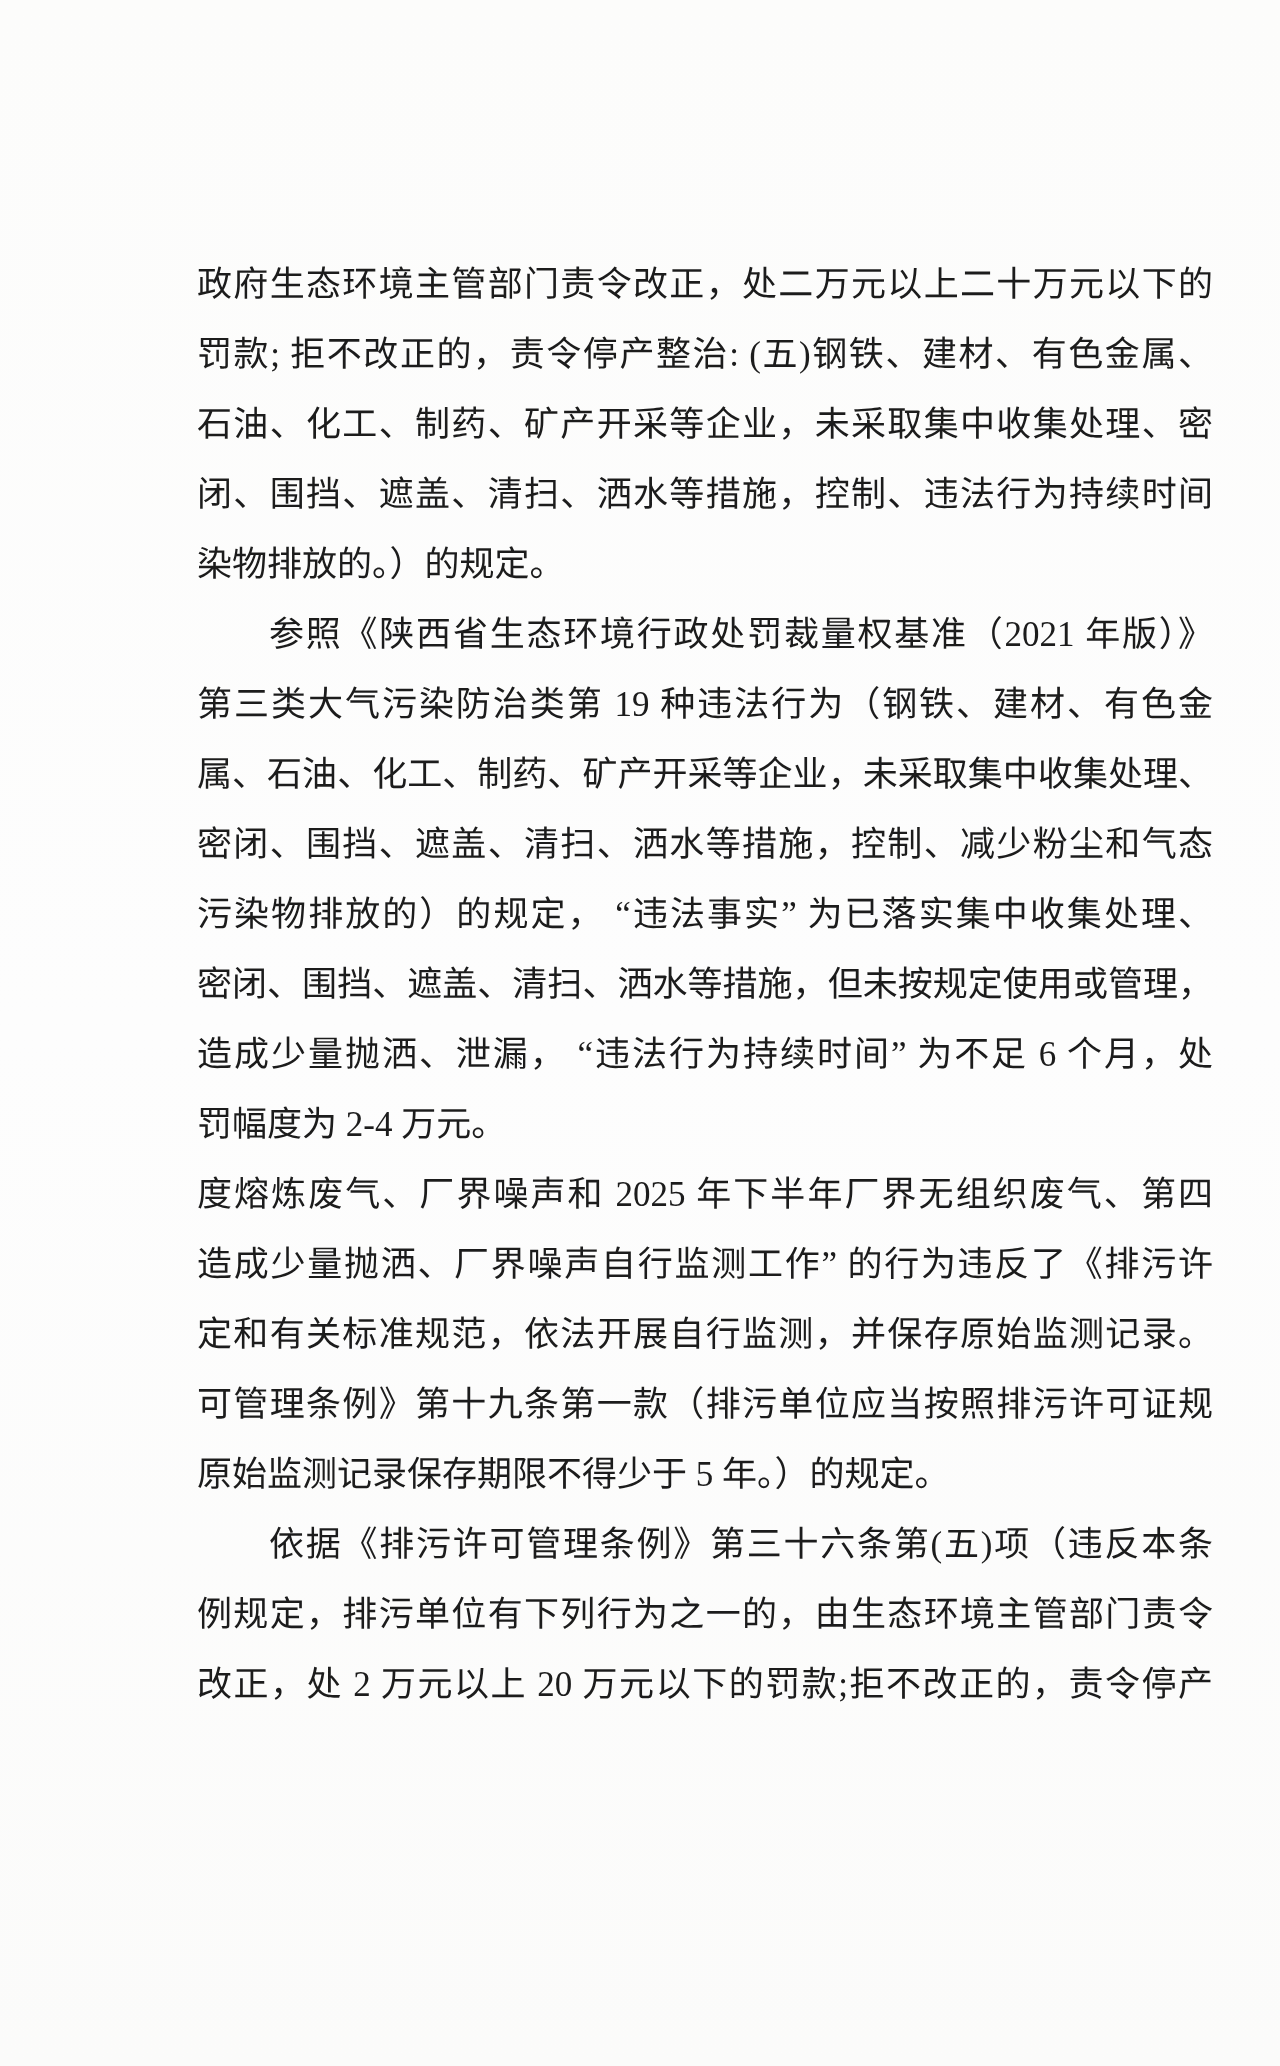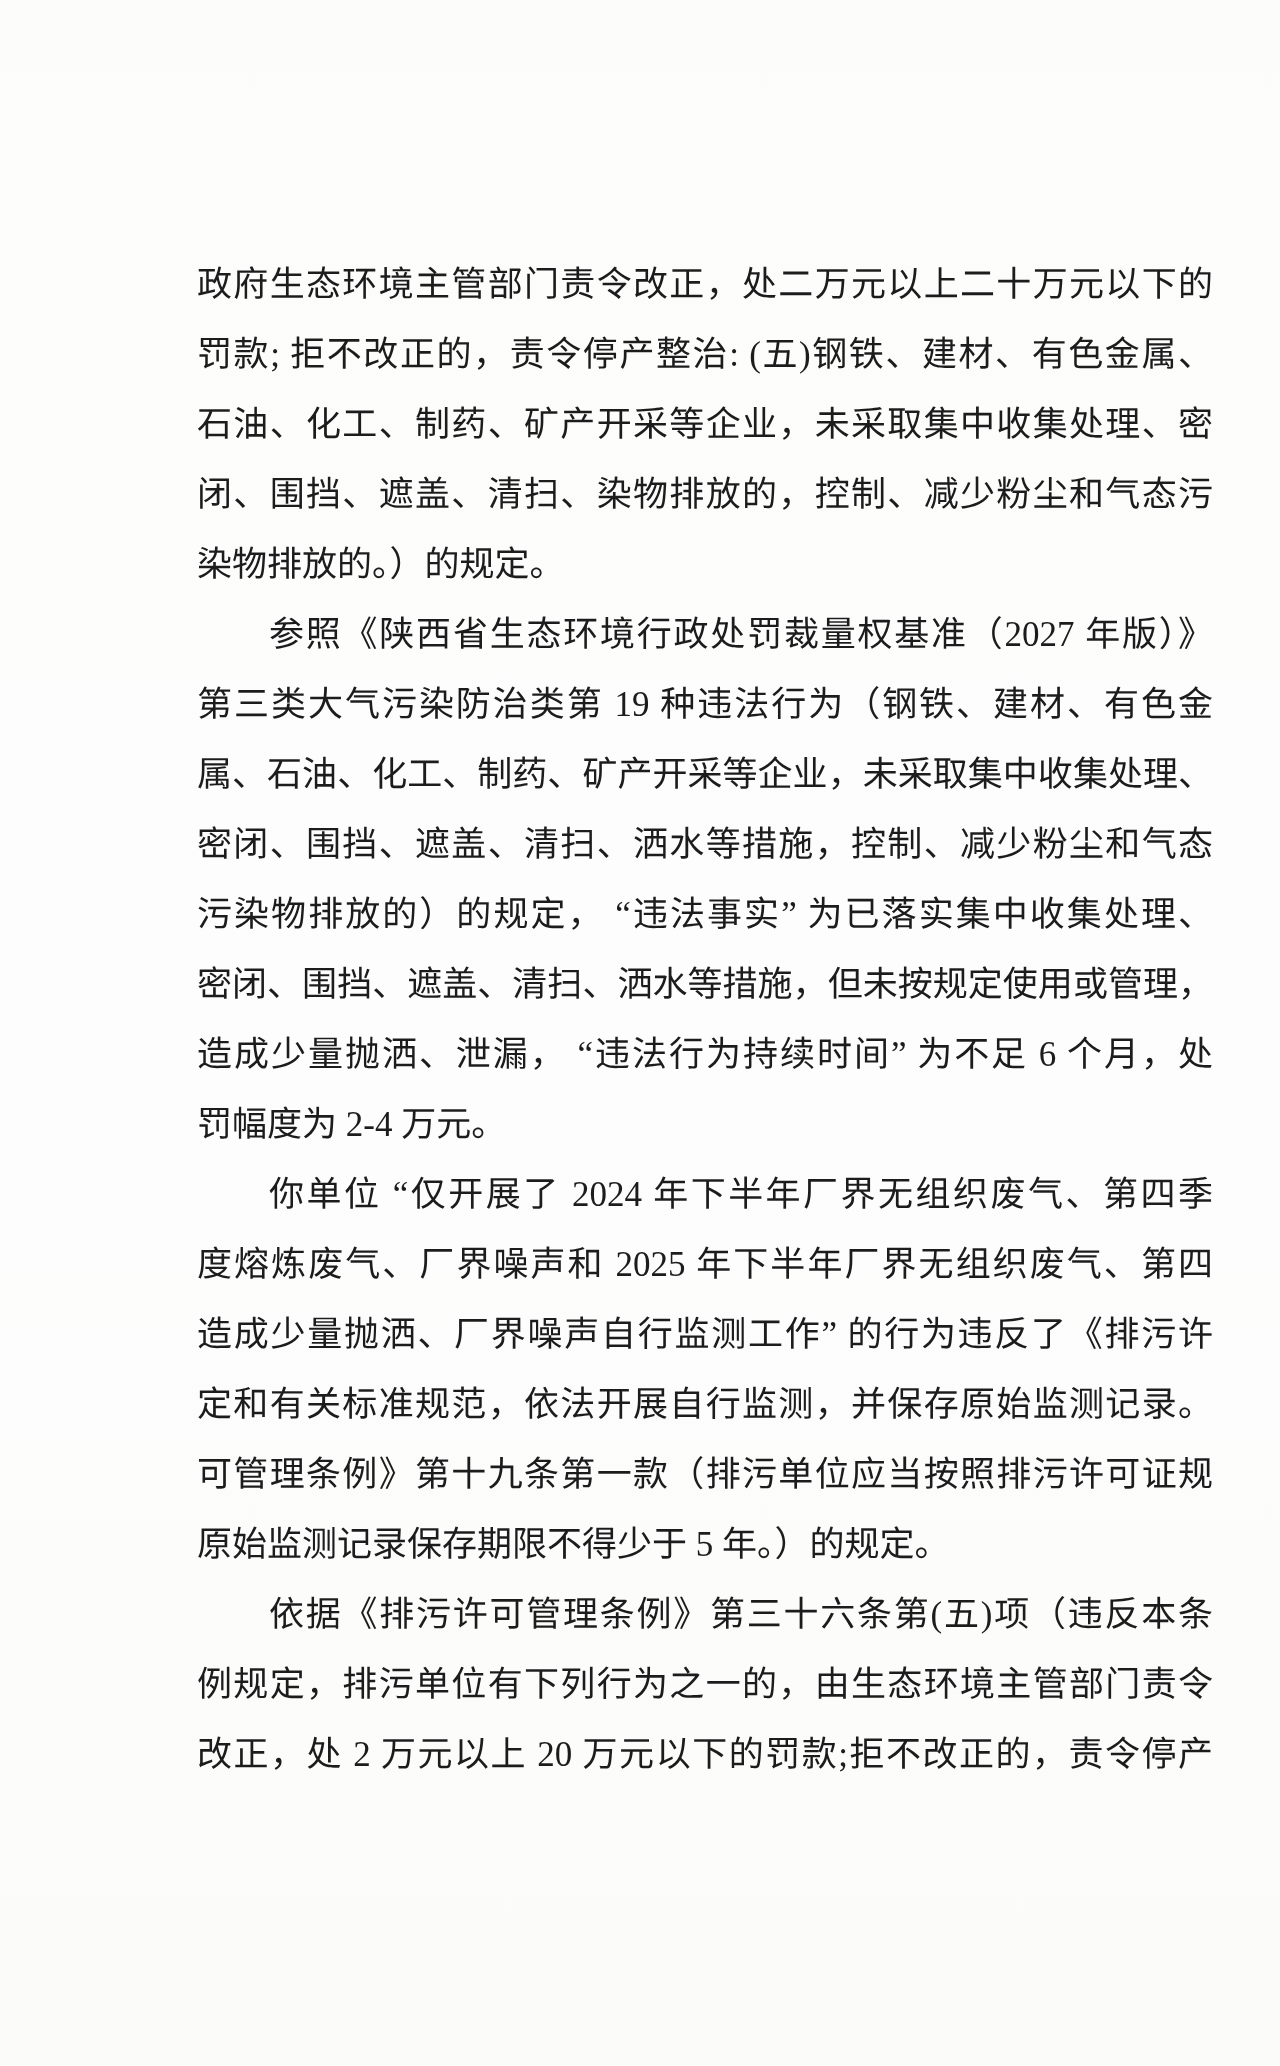--- a/index.html
+++ b/index.html
@@ -53,37 +53,36 @@
 </head>
 <body>
 
 <div class="page">
   <div class="text-block">
 
     <div class="para">
       <div class="line j">政府生态环境主管部门责令改正，处二万元以上二十万元以下的</div>
       <div class="line j">罚款; 拒不改正的，责令停产整治: (五)钢铁、建材、有色金属、</div>
       <div class="line j">石油、化工、制药、矿产开采等企业，未采取集中收集处理、密</div>
-      <div class="line j">闭、围挡、遮盖、清扫、染物排放的，控制、减少粉尘和气态污</div>
+      <div class="line j">闭、围挡、遮盖、清扫、洒水等措施，控制、违法行为持续时间</div>
       <div class="line last">染物排放的。）的规定。</div>
     </div>
 
     <div class="para">
-      <div class="line j indent">参照《陕西省生态环境行政处罚裁量权基准（2027 年版）》</div>
+      <div class="line j indent">参照《陕西省生态环境行政处罚裁量权基准（2021 年版）》</div>
       <div class="line j">第三类大气污染防治类第 19 种违法行为（钢铁、建材、有色金</div>
       <div class="line j">属、石油、化工、制药、矿产开采等企业，未采取集中收集处理、</div>
       <div class="line j">密闭、围挡、遮盖、清扫、洒水等措施，控制、减少粉尘和气态</div>
       <div class="line j">污染物排放的）的规定， “违法事实” 为已落实集中收集处理、</div>
       <div class="line j">密闭、围挡、遮盖、清扫、洒水等措施，但未按规定使用或管理，</div>
       <div class="line j">造成少量抛洒、泄漏， “违法行为持续时间” 为不足 6 个月，处</div>
       <div class="line last">罚幅度为 2-4 万元。</div>
     </div>
 
     <div class="para">
-      <div class="line j indent">你单位 “仅开展了 2024 年下半年厂界无组织废气、第四季</div>
       <div class="line j">度熔炼废气、厂界噪声和 2025 年下半年厂界无组织废气、第四</div>
       <div class="line j">造成少量抛洒、厂界噪声自行监测工作” 的行为违反了《排污许</div>
       <div class="line j">定和有关标准规范，依法开展自行监测，并保存原始监测记录。</div>
       <div class="line j">可管理条例》第十九条第一款（排污单位应当按照排污许可证规</div>
       <div class="line last">原始监测记录保存期限不得少于 5 年。）的规定。</div>
     </div>
 
     <div class="para">
       <div class="line j indent">依据《排污许可管理条例》第三十六条第(五)项（违反本条</div>
       <div class="line j">例规定，排污单位有下列行为之一的，由生态环境主管部门责令</div>

